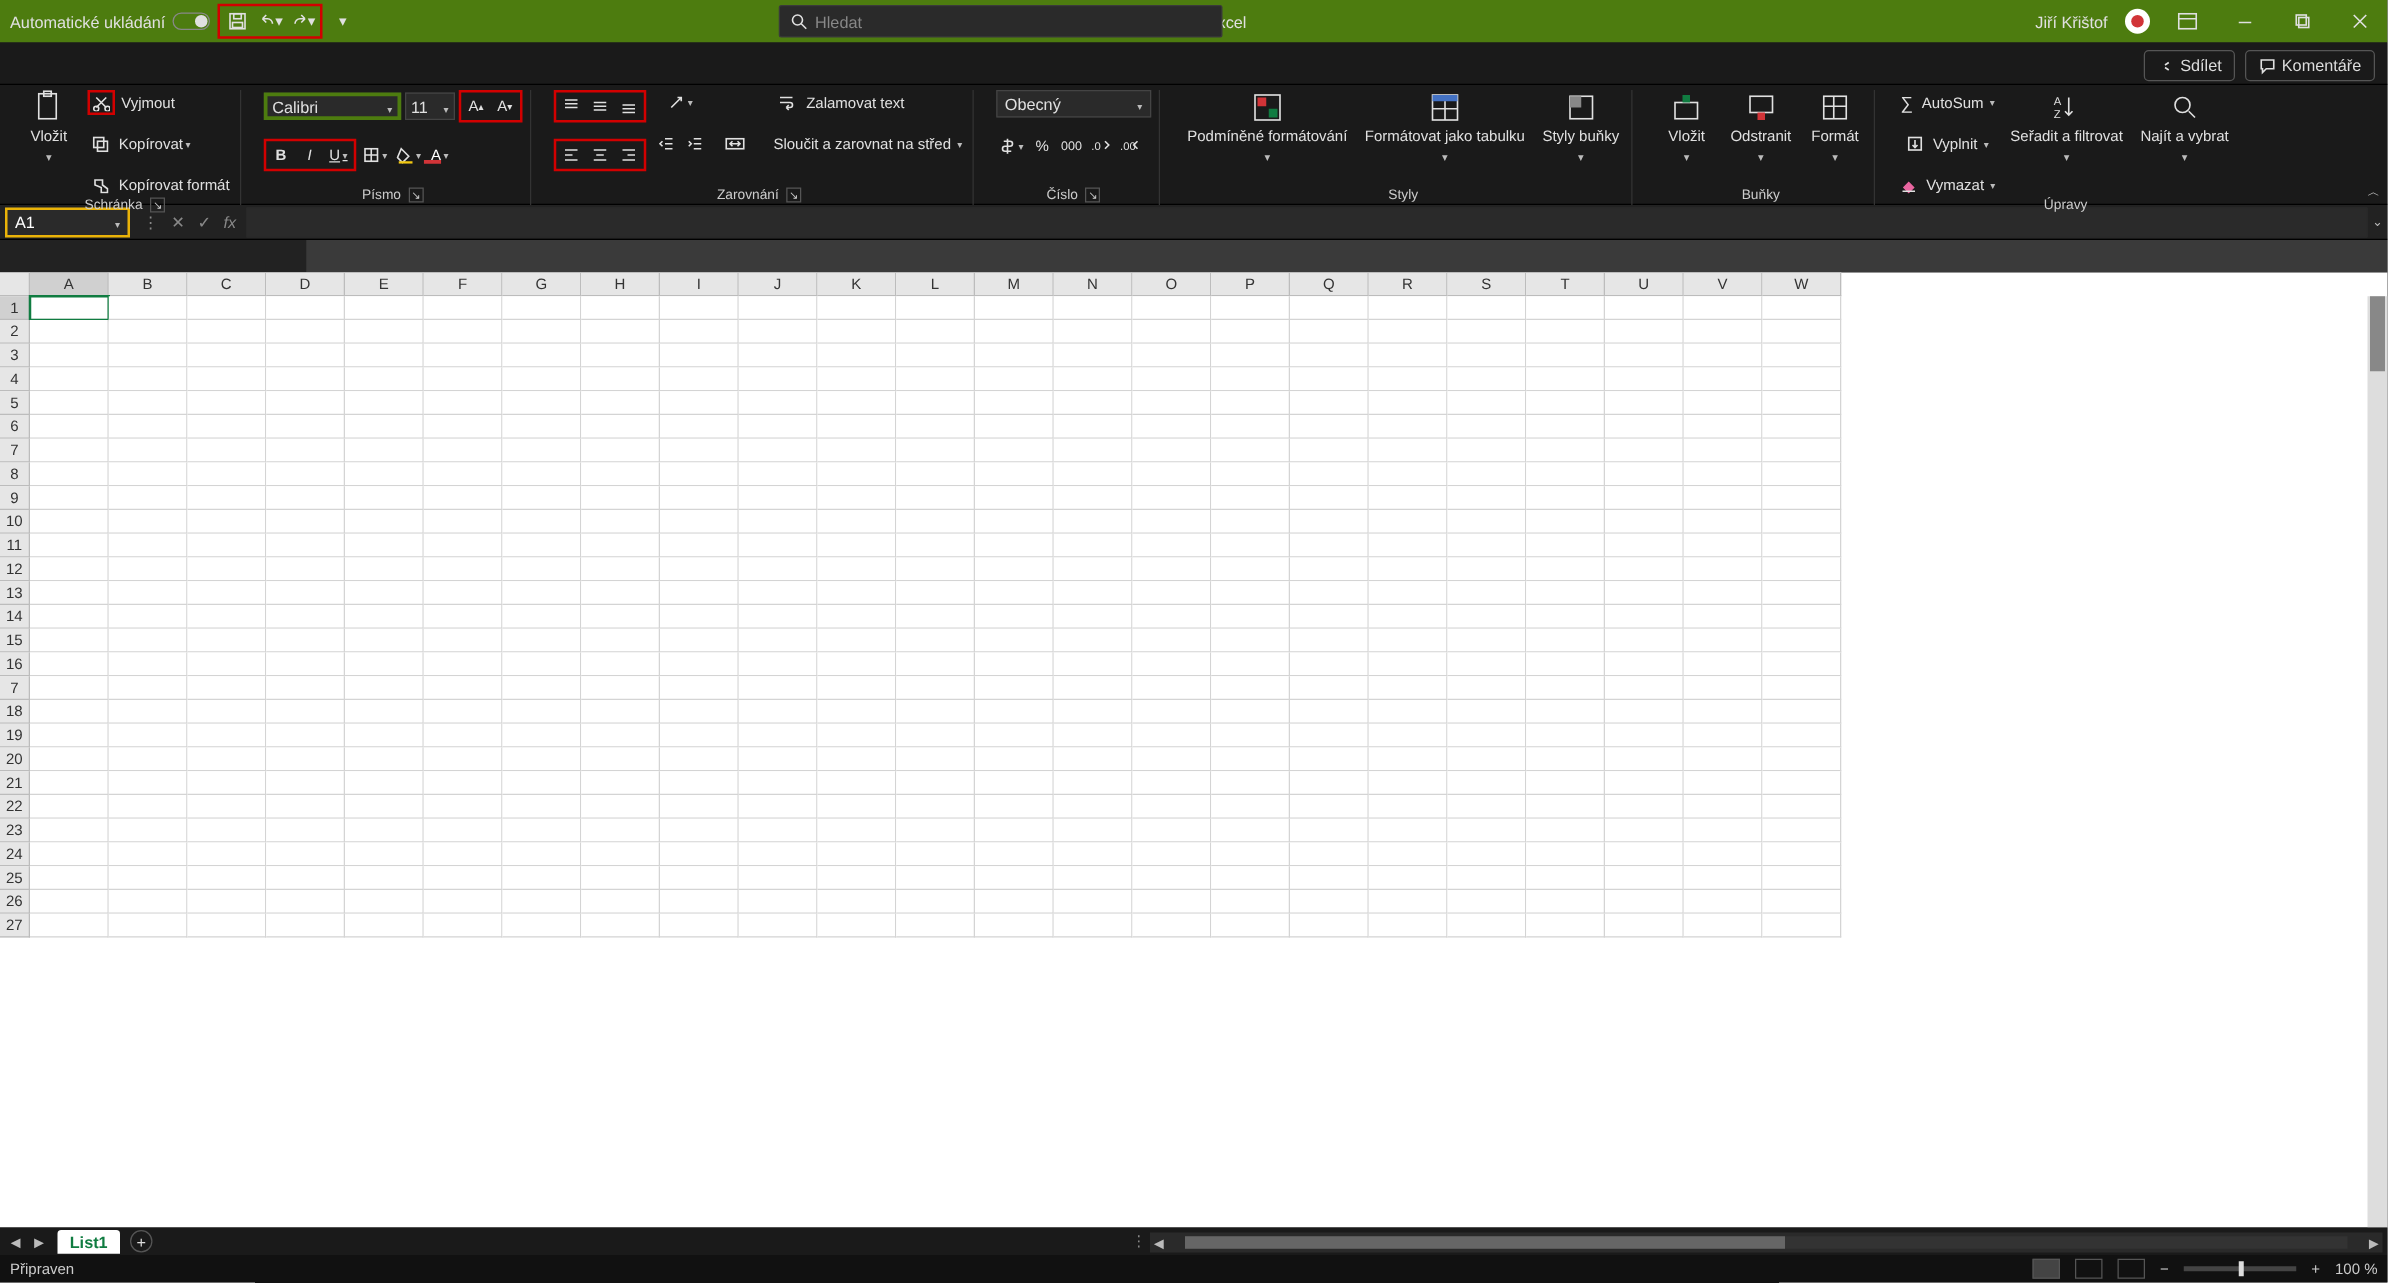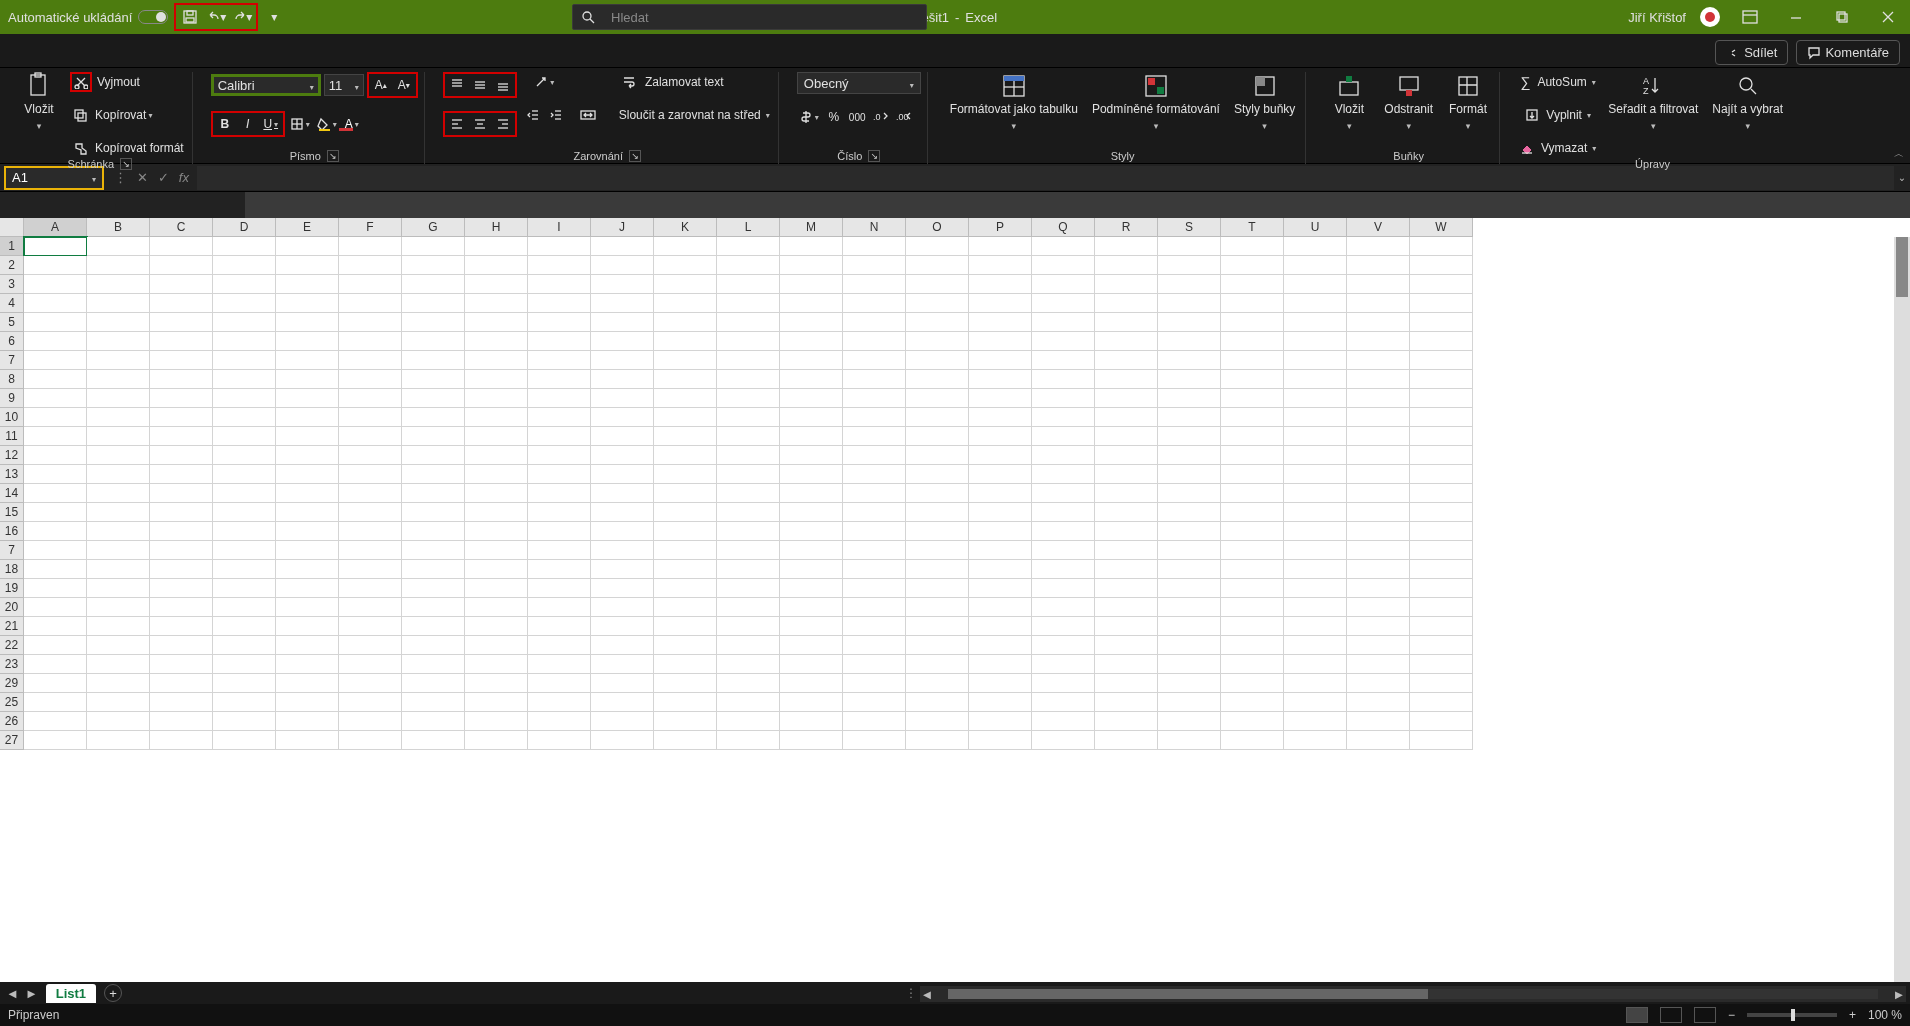--- a/index.html
+++ b/index.html
@@ -7,21 +7,21 @@
 
   
   .titlebar { height:34px; background:#4d7c0f; display:flex; align-items:center; padding:0 8px; gap:6px; }
   .autosave { display:flex; align-items:center; gap:6px; }
   .toggle { width:30px; height:14px; border:1px solid #888; border-radius:8px; position:relative; }
   .toggle::after { content:""; width:10px; height:10px; background:#e0e0e0; border-radius:50%; position:absolute; right:1px; top:1px; }
   .qat { display:flex; align-items:center; gap:6px; padding:2px 4px; }
   .redbox { border:2px solid #d20000; }
   .icon-btn { width:20px; height:20px; display:inline-flex; align-items:center; justify-content:center; color:#e0e0e0; font-size:12px;}
   .title-center { position:absolute; left:50%; transform:translateX(-50%); display:flex; gap:6px; align-items:center; }
-  .searchbox { position:absolute; left:572px; width:355px; height:26px; background:#2a2a2a; border:1px solid #3a3a3a; border-radius:2px; display:flex; align-items:center; padding:0 8px; gap:16px; color:#888;}
+  .searchbox { position:absolute; left:623px; width:355px; height:26px; background:#2a2a2a; border:1px solid #3a3a3a; border-radius:2px; display:flex; align-items:center; padding:0 8px; gap:6px; color:#888;}
   .title-right { position:absolute; right:6px; display:flex; align-items:center; gap:14px; }
   .win-btn { width:32px; height:24px; display:flex; align-items:center; justify-content:center; }
 
   
   .tabs { height:34px; background:#1a1a1a; display:flex; align-items:flex-end; padding:0 12px; gap:12px; border-bottom:1px solid #000;}
   .tab { padding:6px 10px; color:#ddd; cursor:pointer; }
   .tab.active { color:#fff; border-bottom:3px solid #fff; font-weight:600; }
   .tabs-right { position:absolute; right:10px; top:40px; display:flex; gap:8px; }
   .pillbtn { border:1px solid #555; border-radius:4px; padding:4px 10px; display:flex; align-items:center; gap:4px; color:#ddd;}
 
@@ -422,37 +422,37 @@
         <span class="launcher">↘</span>
       </div>
   </div>
 
   <div class="group">
     <div class="group-body">
       <div class="bigbtn">
         <span class="bigicon">
             <svg width="24" height="24">
               <rect x="2" y="2" width="20" height="20" class="strokeW"></rect>
-              <rect x="2" y="2" width="20" height="5" fill="#4472c4"></rect>
-              <line x1="2" y1="13" x2="22" y2="13" class="strokeW"></line>
-              <line x1="12" y1="7" x2="12" y2="22" class="strokeW"></line>
-            </svg>
-          </span>
-        <span>Formátovat jako tabulku</span>
+              <rect x="4" y="4" width="7" height="7" fill="#d13438"></rect>
+              <rect x="13" y="13" width="7" height="7" fill="#107c41"></rect>
+            </svg>
+          </span>
+        <span>Podmíněné formátování</span>
           <span class="drop"></span>
       </div>
       <div class="bigbtn">
         <span class="bigicon">
             <svg width="24" height="24">
               <rect x="2" y="2" width="20" height="20" class="strokeW"></rect>
-              <rect x="4" y="4" width="7" height="7" fill="#d13438"></rect>
-              <rect x="13" y="13" width="7" height="7" fill="#107c41"></rect>
-            </svg>
-          </span>
-        <span>Podmíněné formátování</span>
+              <rect x="2" y="2" width="20" height="5" fill="#4472c4"></rect>
+              <line x1="2" y1="13" x2="22" y2="13" class="strokeW"></line>
+              <line x1="12" y1="7" x2="12" y2="22" class="strokeW"></line>
+            </svg>
+          </span>
+        <span>Formátovat jako tabulku</span>
           <span class="drop"></span>
       </div>
       <div class="bigbtn">
         <span class="bigicon">
             <svg width="24" height="24">
               <rect x="3" y="3" width="18" height="18" class="strokeW"></rect>
               <rect x="3" y="3" width="9" height="9" fill="#888"></rect>
             </svg>
           </span>
         <span>Styly buňky</span>
@@ -1144,21 +1144,21 @@
       <div class="cell"></div>
       <div class="cell"></div>
       <div class="cell"></div>
       <div class="cell"></div>
       <div class="cell"></div>
       <div class="cell"></div>
       <div class="cell"></div>
       <div class="cell"></div>
       <div class="cell"></div>
       <div class="cell"></div>
-      <div class="rowhead">29</div>
+      <div class="rowhead">24</div>
       <div class="cell"></div>
       <div class="cell"></div>
       <div class="cell"></div>
       <div class="cell"></div>
       <div class="cell"></div>
       <div class="cell"></div>
       <div class="cell"></div>
       <div class="cell"></div>
       <div class="cell"></div>
       <div class="cell"></div>

